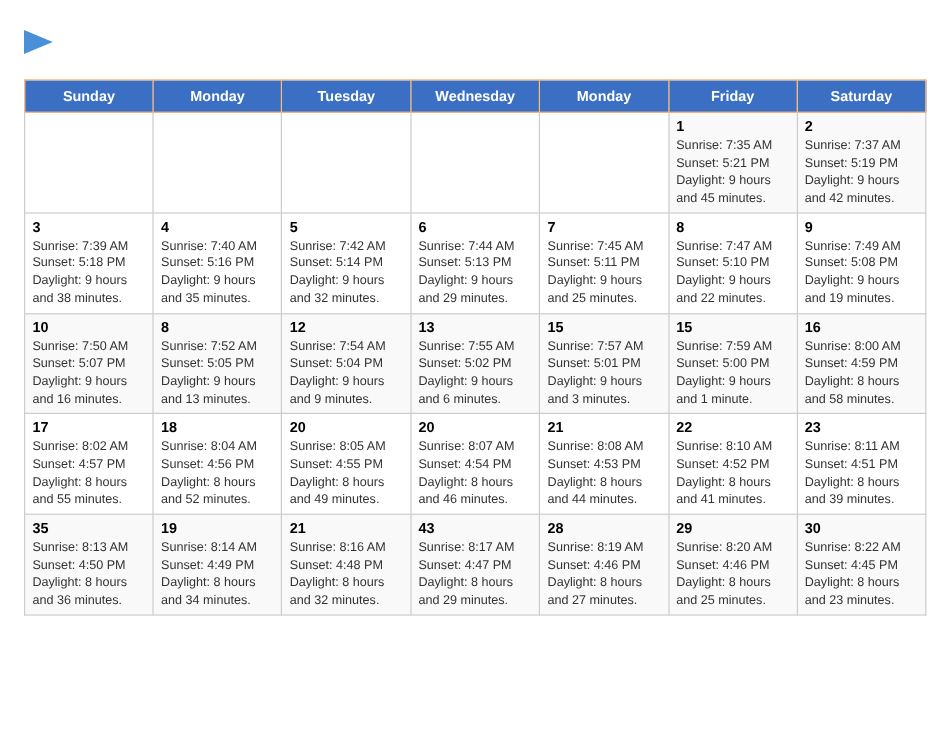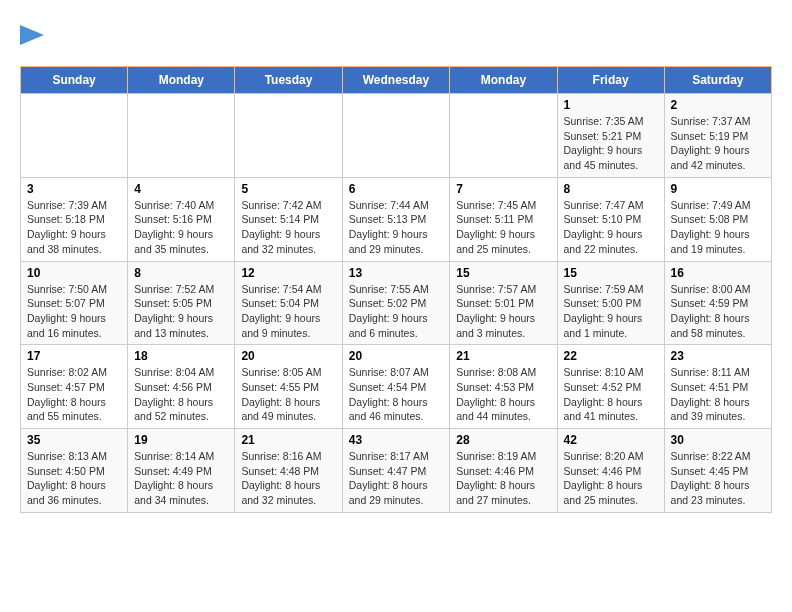--- a/index.html
+++ b/index.html
@@ -229,21 +229,21 @@
         </td>
         <td>
           <span class="day-number">43</span>
           <div class="day-info">Sunrise: 8:17 AM<br>Sunset: 4:47 PM<br>Daylight: 8 hours and 29 minutes.</div>
         </td>
         <td>
           <span class="day-number">28</span>
           <div class="day-info">Sunrise: 8:19 AM<br>Sunset: 4:46 PM<br>Daylight: 8 hours and 27 minutes.</div>
         </td>
         <td>
-          <span class="day-number">42</span>
+          <span class="day-number">29</span>
           <div class="day-info">Sunrise: 8:20 AM<br>Sunset: 4:46 PM<br>Daylight: 8 hours and 25 minutes.</div>
         </td>
         <td>
           <span class="day-number">30</span>
           <div class="day-info">Sunrise: 8:22 AM<br>Sunset: 4:45 PM<br>Daylight: 8 hours and 23 minutes.</div>
         </td>
       </tr>
     </tbody>
 </table>
 

